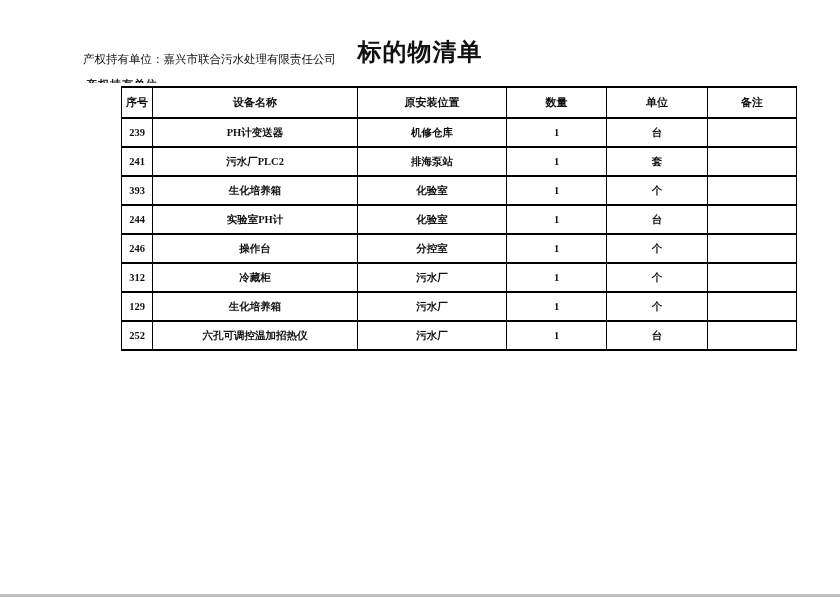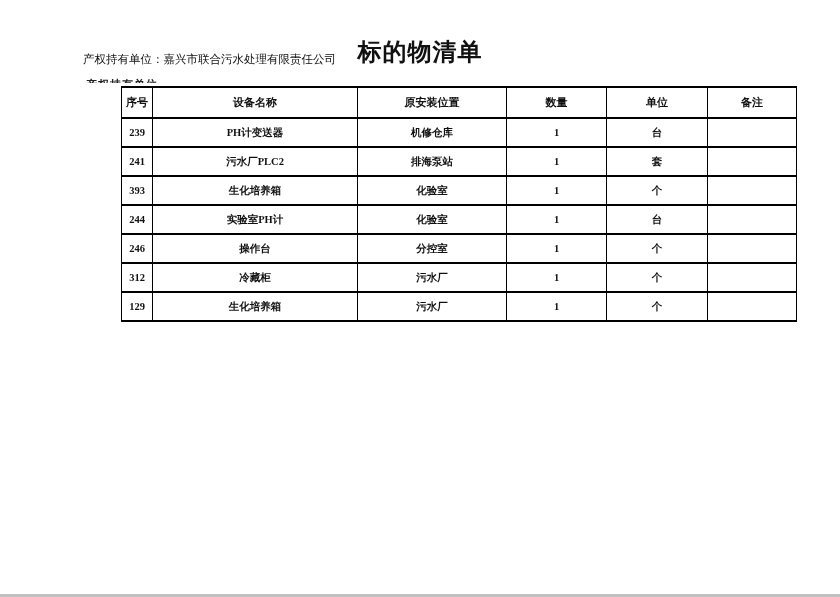--- a/index.html
+++ b/index.html
@@ -170,18 +170,26 @@
           <td></td>
         </tr>
         <tr>
           <td>129</td>
           <td>生化培养箱</td>
           <td>污水厂</td>
           <td>1</td>
           <td>个</td>
           <td></td>
         </tr>
+        <tr>
+          <td>252</td>
+          <td>六孔可调控温加招热仪</td>
+          <td>污水厂</td>
+          <td>1</td>
+          <td>台</td>
+          <td></td>
+        </tr>
       </tbody>
   </table>
 
   <div class="page-bottom-edge"></div>
 
 </div>
 
 </body></html>

